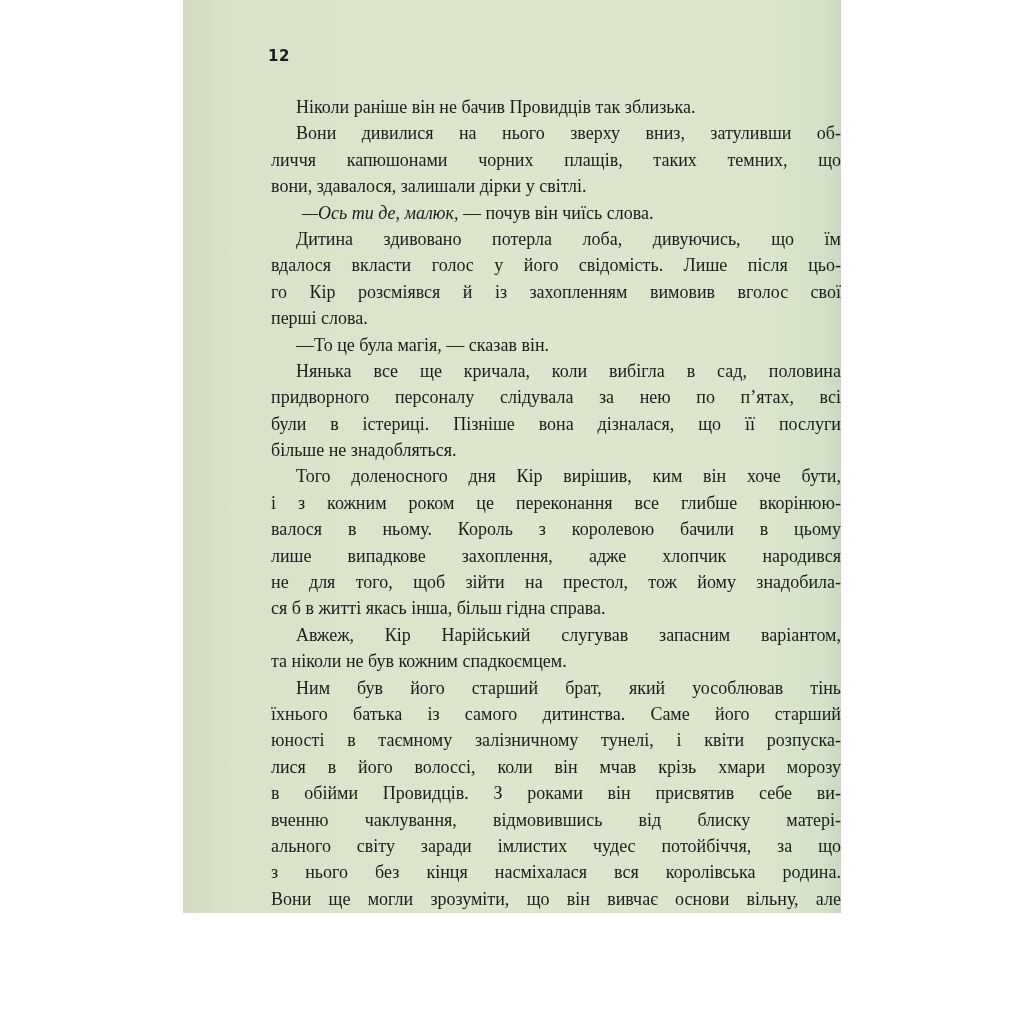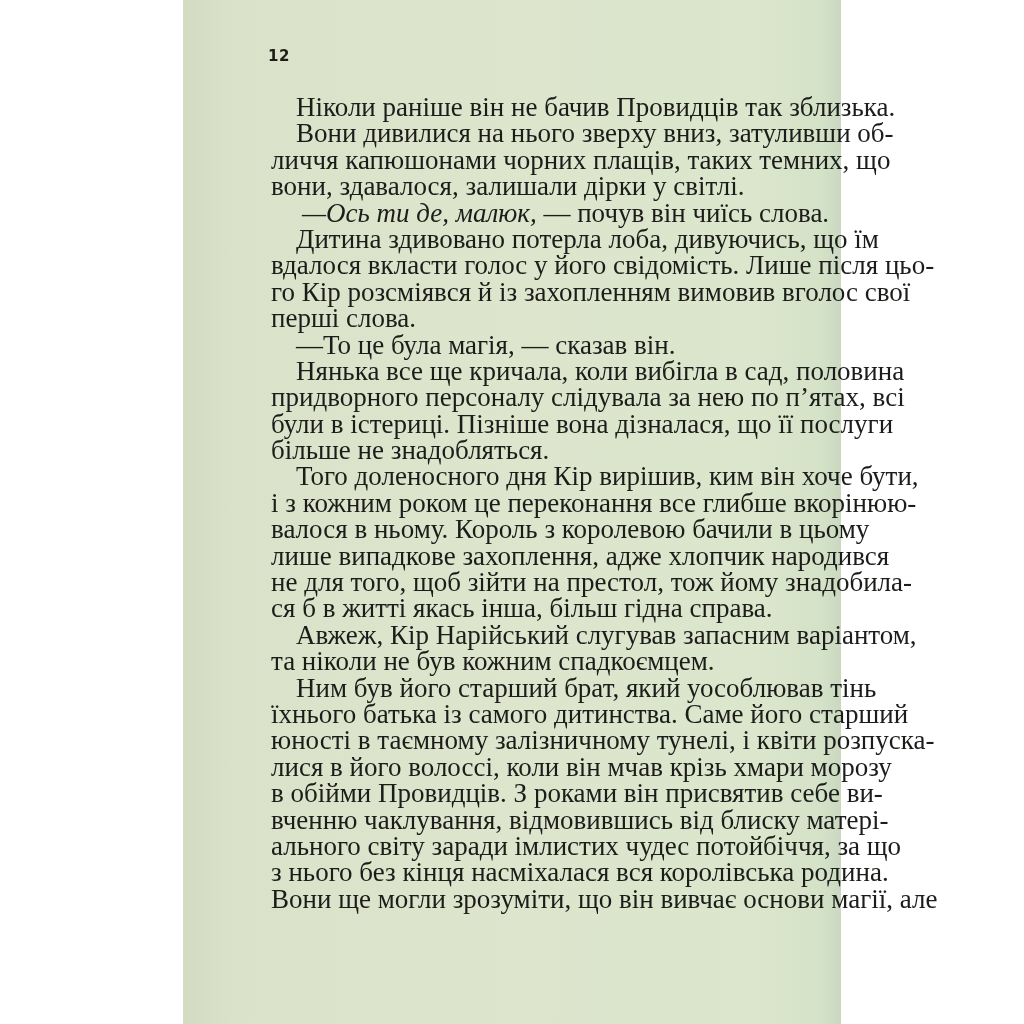--- a/index.html
+++ b/index.html
@@ -1,28 +1,28 @@
 <!DOCTYPE html>
 <html><head>
 <meta charset="utf-8">
 <style>
   html, body { margin:0; padding:0; }
   body { width:1024px; height:1024px; background:#ffffff; position:relative; overflow:hidden; }
   .page {
-    position:absolute; left:183px; top:0; width:658px; height:1024px;
+    position:absolute; left:183px; top:0; width:658px; height:913px;
     background: linear-gradient(90deg, #d3dcc3 0%, #dae2c9 8%, #dde5cd 50%, #dbe6cc 88%, #d4e2c8 97%, #c9d8bf 100%);
   }
   .page-number {
     position:absolute; left:85px; top:47px;
     font-family:"DejaVu Sans", sans-serif; font-weight:bold; font-size:15px;
     color:#1d1d1b; letter-spacing:0.5px;
   }
   .text-block {
     position:absolute; left:88px; top:94px; width:570px;
-    font-family:"Liberation Serif", serif; font-size:27px; line-height:26.4px;
+    font-family:"Liberation Serif", serif; font-size:18px; line-height:26.4px;
     color:#1c1c1a;
   }
   .line {
     display:block; white-space:nowrap; height:26.4px;
     text-align:justify; text-align-last:justify;
   }
   .line.indent { padding-left:25px; }
   .line.last { text-align-last:left; }
   .line em { font-style:italic;margin-left:6px; }
 </style>
@@ -55,15 +55,15 @@
       <span class="line indent">Авжеж, Кір Нарійський слугував запасним варіантом,</span>
       <span class="line last">та ніколи не був кожним спадкоємцем.</span>
       <span class="line indent">Ним був його старший брат, який уособлював тінь</span>
       <span class="line">їхнього батька із самого дитинства. Саме його старший</span>
       <span class="line">юності в таємному залізничному тунелі, і квіти розпуска-</span>
       <span class="line">лися в його волоссі, коли він мчав крізь хмари морозу</span>
       <span class="line">в обійми Провидців. З роками він присвятив себе ви-</span>
       <span class="line">вченню чаклування, відмовившись від блиску матері-</span>
       <span class="line">ального світу заради імлистих чудес потойбіччя, за що</span>
       <span class="line">з нього без кінця насміхалася вся королівська родина.</span>
-      <span class="line">Вони ще могли зрозуміти, що він вивчає основи магії, але</span>
+      <span class="line">Вони ще могли зрозуміти, що він вивчає основи вільну, але</span>
     </div>
 </div>
 
 </body></html>

